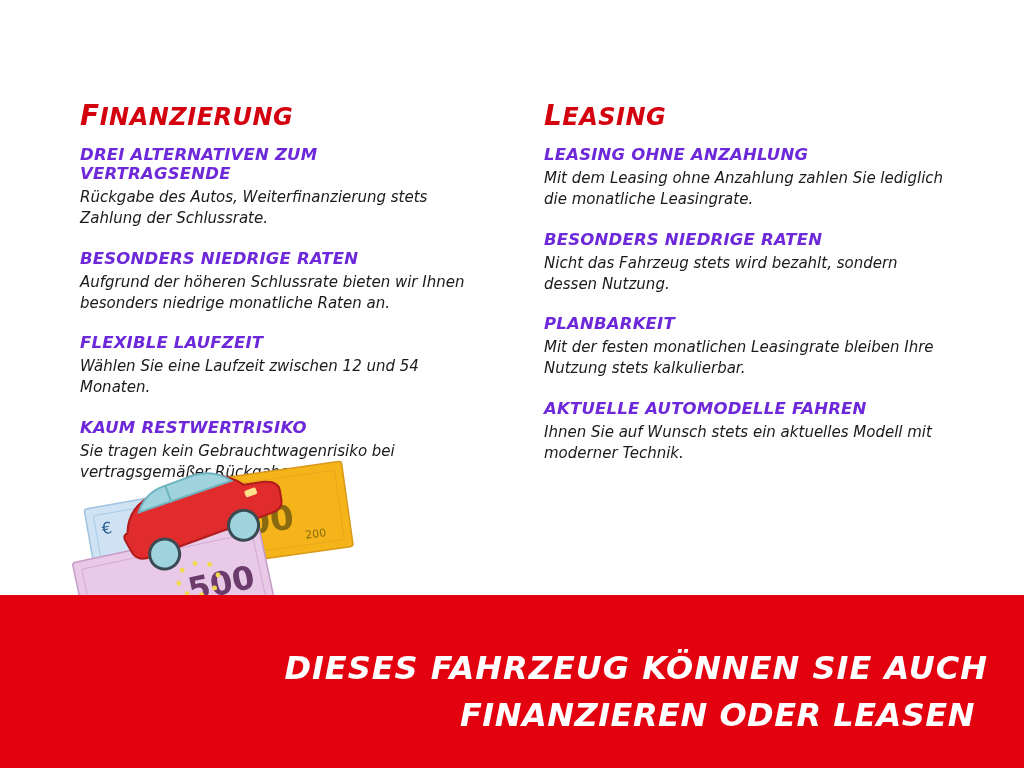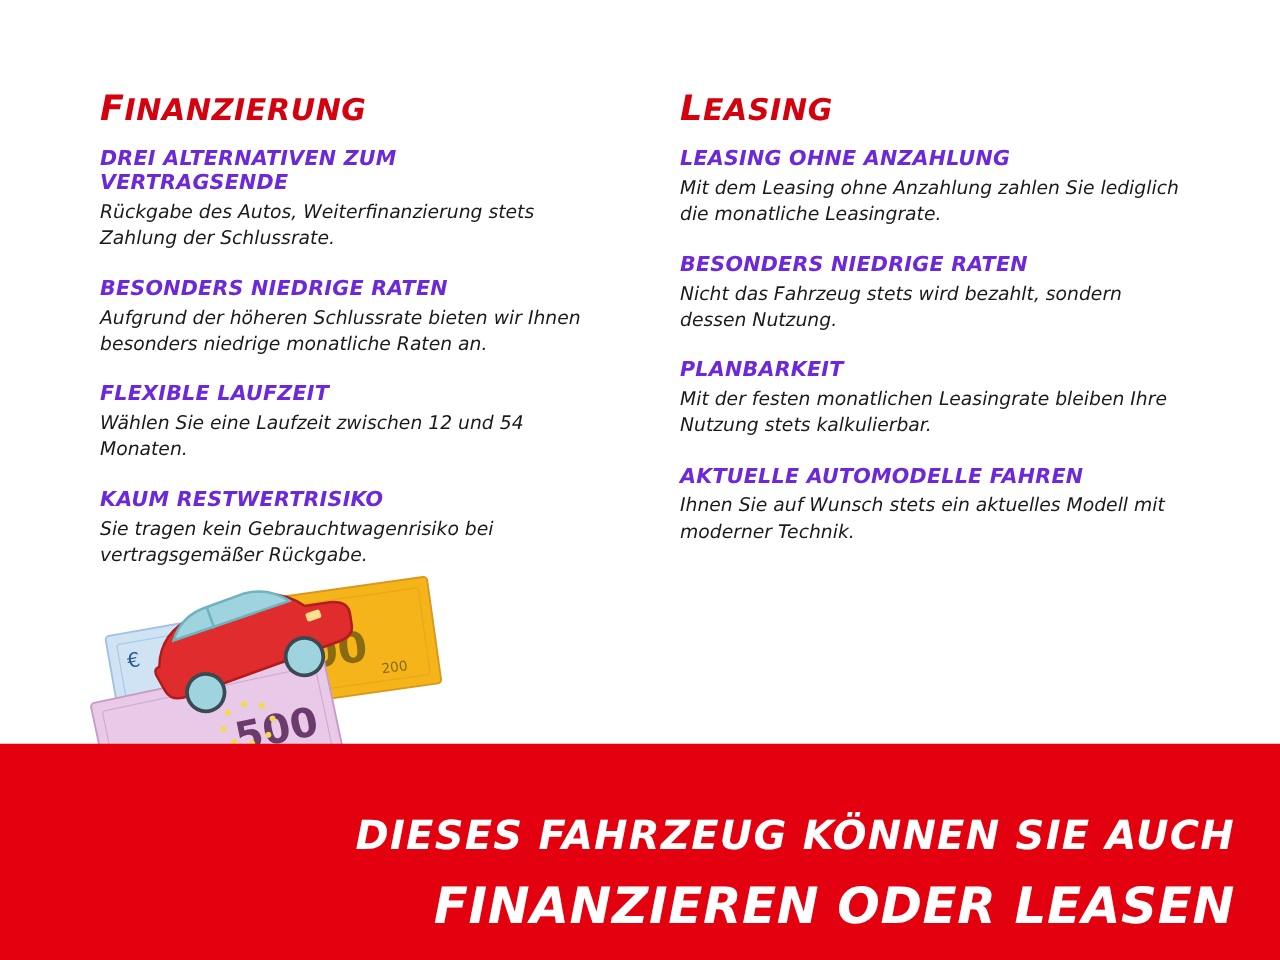--- a/index.html
+++ b/index.html
@@ -24,20 +24,21 @@
   
   .columns {
     position: absolute;
     top: 62px;
     left: 0;
     width: 1024px;
     display: flex;
   }
   .column {
     box-sizing: border-box;
+    margin-top: 28px;
   }
   .col-left {
     width: 470px;
     padding-left: 80px;
   }
   .col-right {
     width: 500px;
     padding-left: 74px;
   }
 
@@ -98,31 +99,31 @@
     color: #ffffff;
   }
   .banner-line1 {
     font-family: "DejaVu Sans", sans-serif;
     font-weight: 700;
     font-style: italic;
     font-size: 32px;
     letter-spacing: 1px;
     line-height: 1.1;
     text-transform: uppercase;
-    margin: 0 0 18px 0;
+    margin: 0 0 6px 0;
   }
   .banner-line2 {
     font-family: "DejaVu Sans", sans-serif;
     font-weight: 700;
     font-style: italic;
-    font-size: 40px;
+    font-size: 32px;
     letter-spacing: 0.5px;
     line-height: 1.05;
     text-transform: uppercase;
-    margin: 0;
+    margin: 13px;
   }
 
   
   .illustration {
     position: absolute;
     left: 70px;
     top: 445px;
     width: 320px;
     height: 200px;
   }

